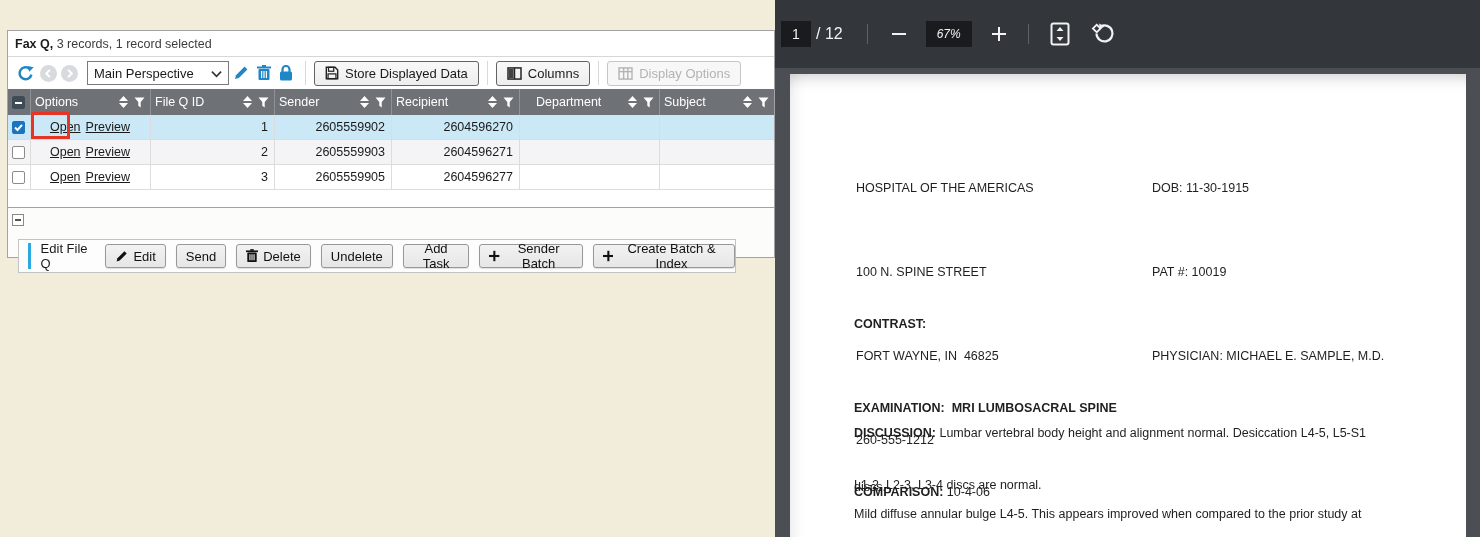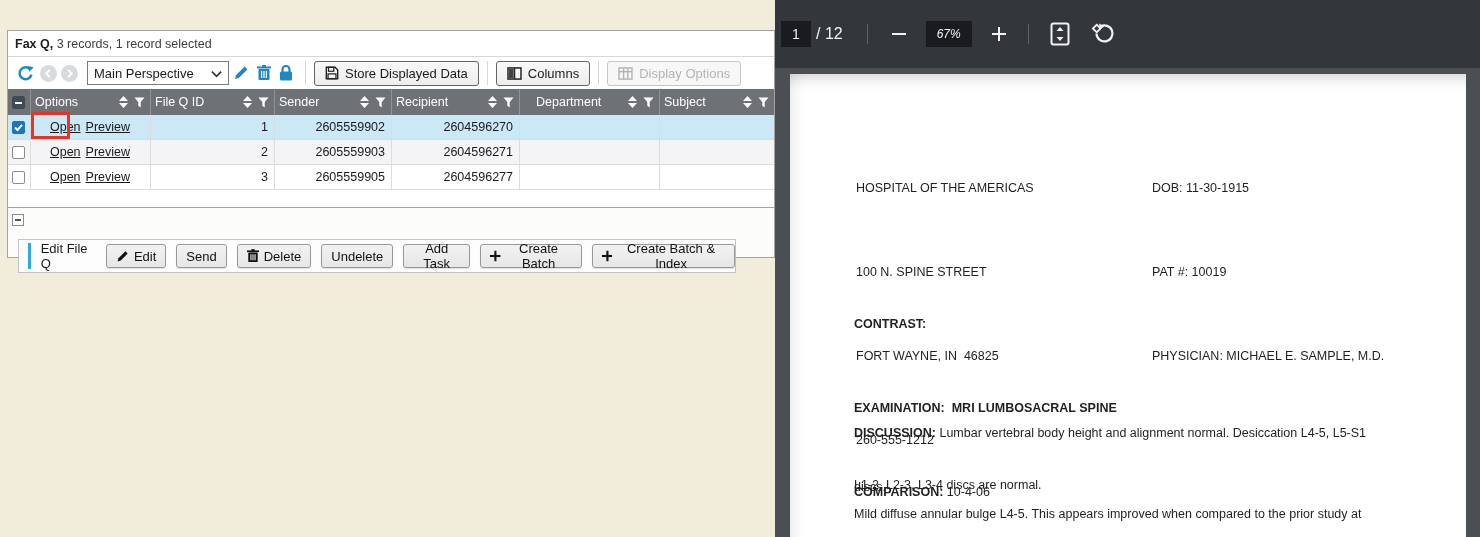--- a/index.html
+++ b/index.html
@@ -324,21 +324,21 @@
             <span>Undelete</span>
           </button>
           <button class="fbtn">
             <span>Add Task</span>
           </button>
           <button class="fbtn">
             <svg width="12" height="12" viewBox="0 0 12 12">
                 <rect x="5" y="0" width="2.4" height="12" fill="#111"></rect>
                 <rect x="0" y="4.8" width="12" height="2.4" fill="#111"></rect>
               </svg>
-            <span>Create Batch</span>
+            <span>Sender Batch</span>
           </button>
           <button class="fbtn">
             <svg width="12" height="12" viewBox="0 0 12 12">
                 <rect x="5" y="0" width="2.4" height="12" fill="#111"></rect>
                 <rect x="0" y="4.8" width="12" height="2.4" fill="#111"></rect>
               </svg>
             <span>Create Batch &amp; Index</span>
           </button>
         </div>
       </div>

